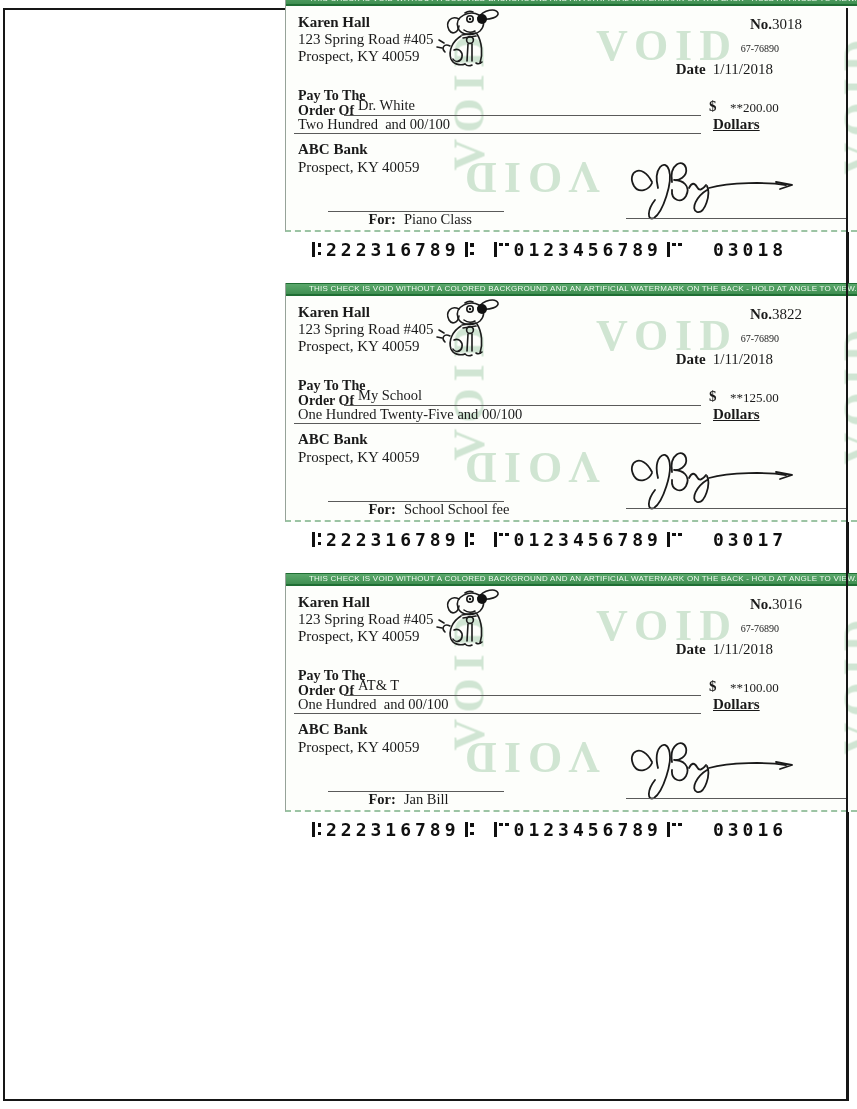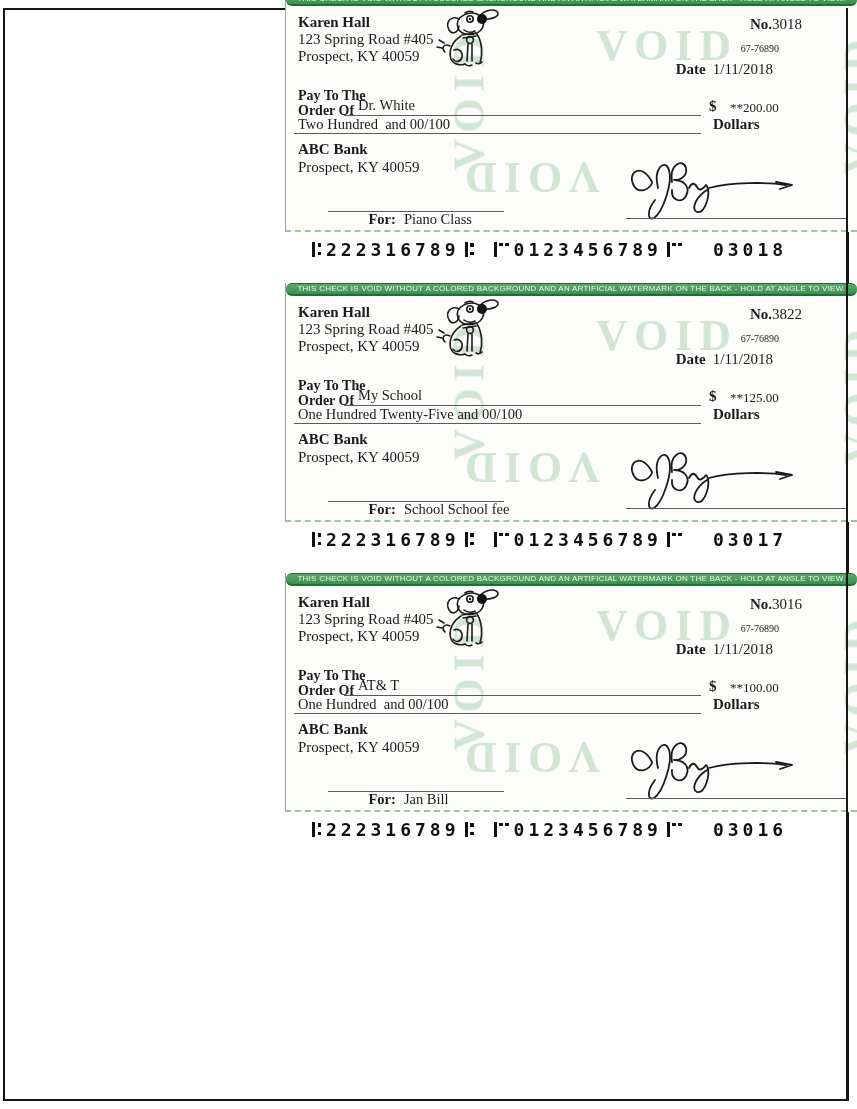--- a/index.html
+++ b/index.html
@@ -19,21 +19,21 @@
     position:relative;height:237px;background:#fdfefb;overflow:hidden;
     border-left:1px solid #96a399;border-bottom:2px dashed #9cc4a4;
   }
   .void-bar{
     position:absolute;top:0;left:0;right:0;height:13px;
     background:linear-gradient(#5aa76b,#3f8f51);
     border-top:1.5px solid #1f6e33;border-bottom:2px solid #1f6e33;
     box-sizing:border-box;
     font-family:"Liberation Sans","DejaVu Sans",sans-serif;
     font-size:8px;line-height:9px;letter-spacing:.25px;color:#eef8ee;
-    text-align:center;white-space:nowrap;overflow:hidden;border-radius:6px;
+    text-align:right;white-space:nowrap;overflow:hidden;
   }
   .check-body{position:absolute;top:13px;left:0;right:0;bottom:0;}
 
   
   .wm{
     position:absolute;font-weight:bold;font-size:44px;letter-spacing:7px;
     color:rgba(140,192,150,0.40);filter:blur(0.6px);user-select:none;z-index:0;white-space:nowrap;
   }
   .wm.rot-ccw{transform:rotate(-90deg);}
   .wm.rot-180{transform:rotate(180deg);}
@@ -50,21 +50,21 @@
   .date-row{position:absolute;right:84px;top:55px;font-size:15px;white-space:nowrap;}
   .date-row .lab{font-weight:bold;margin-right:7px;}
 
   .paytothe{position:absolute;left:12px;top:82px;font-weight:bold;font-size:14px;line-height:15px;}
   .payee{position:absolute;left:72px;top:91px;font-size:14.5px;white-space:pre;}
   .payee-line{position:absolute;left:58px;top:109px;width:357px;border-top:1px solid #5a5a5a;}
   .dollar{position:absolute;left:423px;top:92px;font-weight:bold;font-size:15px;}
   .amount{position:absolute;left:444px;top:94px;font-size:13px;white-space:pre;}
   .words{position:absolute;left:12px;top:110px;font-size:14.5px;white-space:pre;}
   .words-line{position:absolute;left:8px;top:127px;width:407px;border-top:1px solid #5a5a5a;}
-  .dollars{position:absolute;left:427px;top:110px;font-weight:bold;font-size:15px;}
+  .dollars{position:absolute;left:427px;top:110px;font-weight:bold;font-size:15px;text-decoration:underline;}
 
   .bankname{position:absolute;left:12px;top:135px;font-weight:bold;font-size:15px;}
   .bankaddr{position:absolute;left:12px;top:153px;font-size:15px;}
 
   .sig{position:absolute;left:338px;top:146px;}
   .sig-line{position:absolute;left:340px;top:212px;width:220px;border-top:1px solid #5a5a5a;}
 
   .for-row{position:absolute;left:39px;top:188px;font-size:14.5px;white-space:pre;}
   .for-row .lab{font-weight:bold;margin-right:8px;}
   .memo-line{position:absolute;left:42px;top:205px;width:176px;border-top:1px solid #5a5a5a;}

